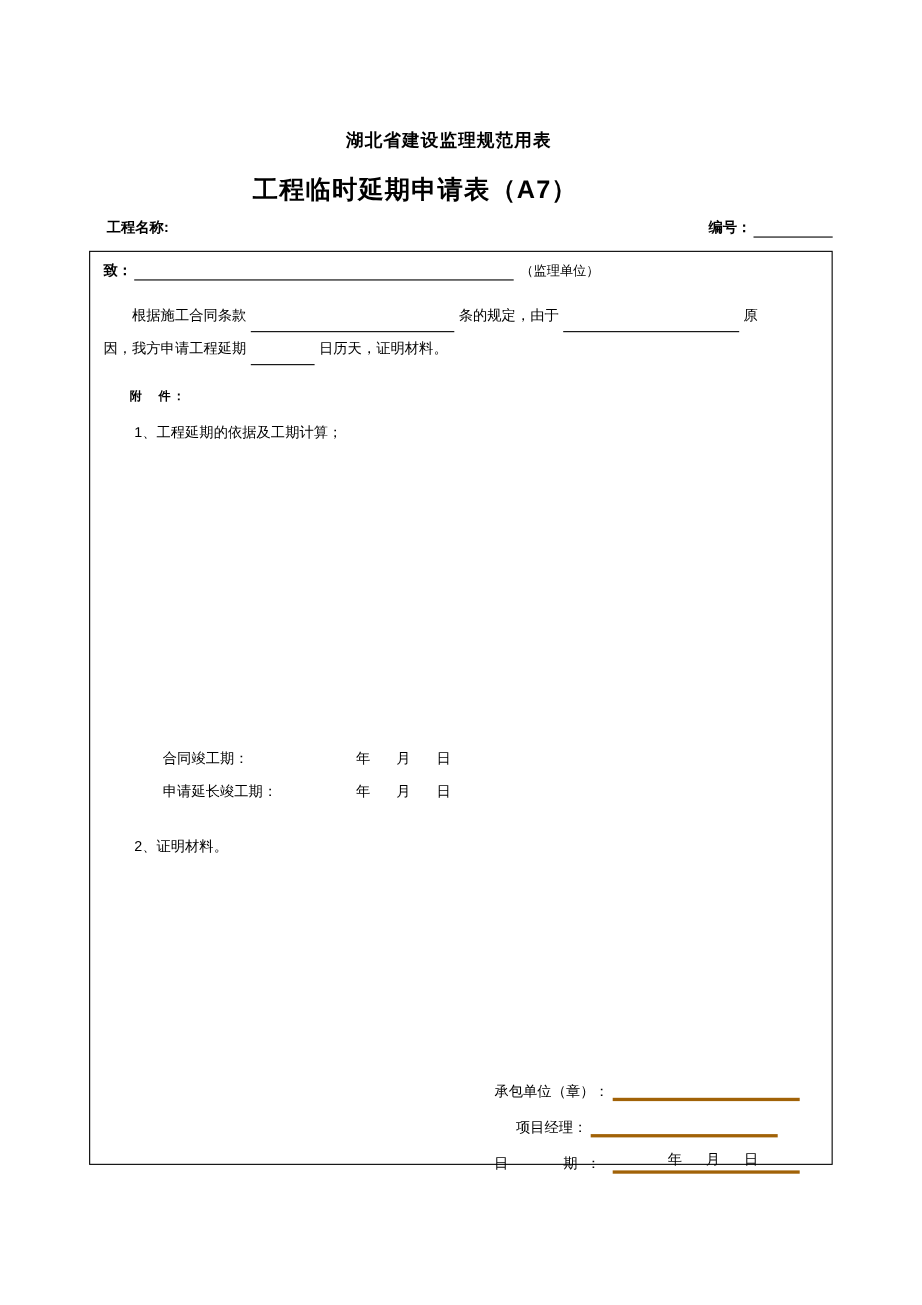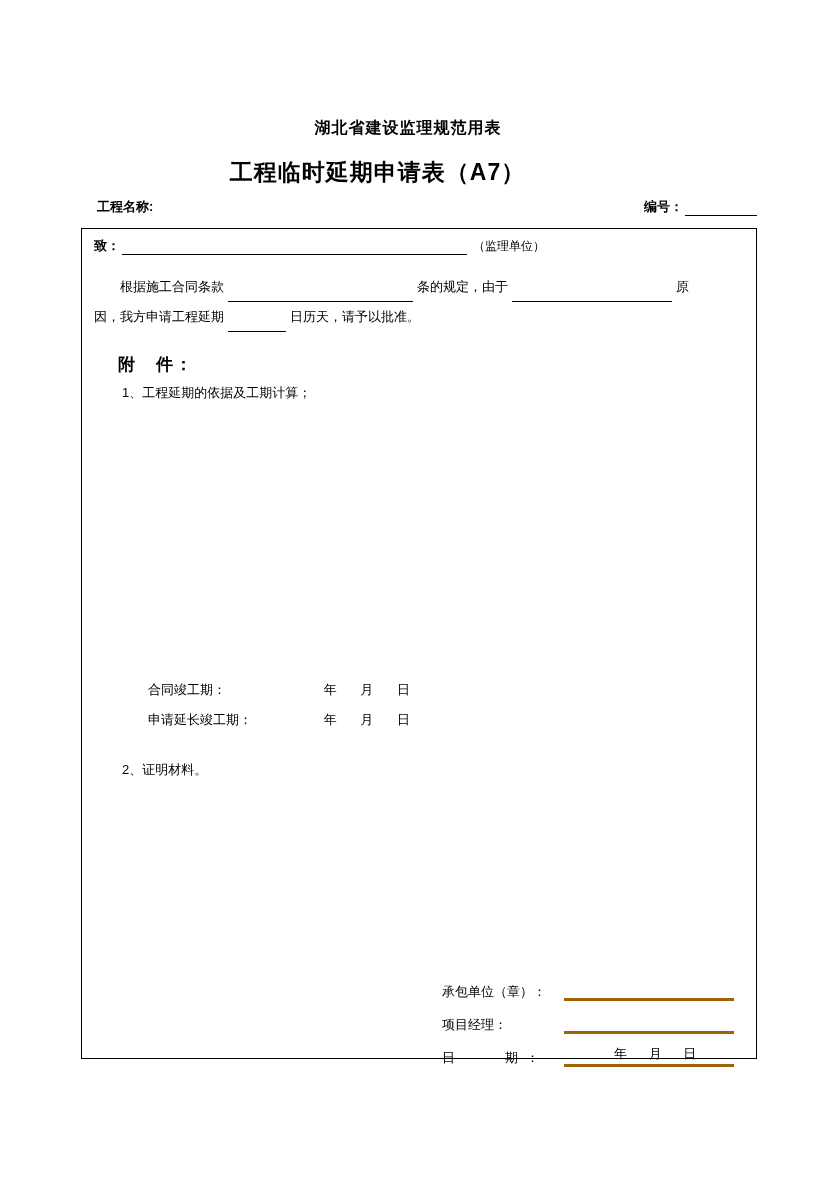--- a/index.html
+++ b/index.html
@@ -142,21 +142,21 @@
     width: 650px;
     font-size: 13px;
     line-height: 30px;
   }
 
   
   .attach-title {
     position: absolute;
     top: 124px;
     left: 36px;
-    font-size: 17px;
+    font-size: 11px;
     letter-spacing: 2px;
     font-weight: bold;
   }
   .attach-item-1 {
     position: absolute;
     top: 155px;
     left: 40px;
     font-size: 13px;
   }
   .attach-item-2 {
@@ -185,21 +185,21 @@
   .sign-block {
     position: absolute;
     left: 360px;
     top: 752px;
     width: 292px;
     font-size: 13px;
   }
   .sign-line {
     display: flex;
     align-items: flex-end;
-    justify-content: space-between;
+    justify-content: center;
     margin-bottom: 13px;
     height: 20px;
   }
   .sign-line .sl-label {
     white-space: nowrap;
   }
   .sign-line .sl-rule {
     display: inline-block;
     width: 170px;
     border-bottom: 3px solid #a16207;
@@ -250,21 +250,21 @@
       <span class="label">致：</span>
       <span class="rule"></span>
       <span class="supervisor">（监理单位）</span>
     </div>
 
     <div class="para1">
       <span class="indent"></span><span>根据施工合同条款</span><span class="rule-inline r-clause"></span><span>条的规定，由于</span><span class="rule-inline r-reason"></span><span>原</span>
     </div>
 
     <div class="para2">
-      <span>因，我方申请工程延期</span><span class="rule-inline r-days"></span><span>日历天，请予以批准。</span>
+      <span>因，我方申请工程延期</span><span class="rule-inline r-days"></span><span>日历天，证明材料。</span>
     </div>
 
     <div class="attach-title">附　件：</div>
     <div class="attach-item-1">1、工程延期的依据及工期计算；</div>
 
     <div class="date-row date-contract">
       <span class="dr-label">合同竣工期：</span>
       <span class="dr-ymd">
         <span>年</span>
         <span>月</span>

